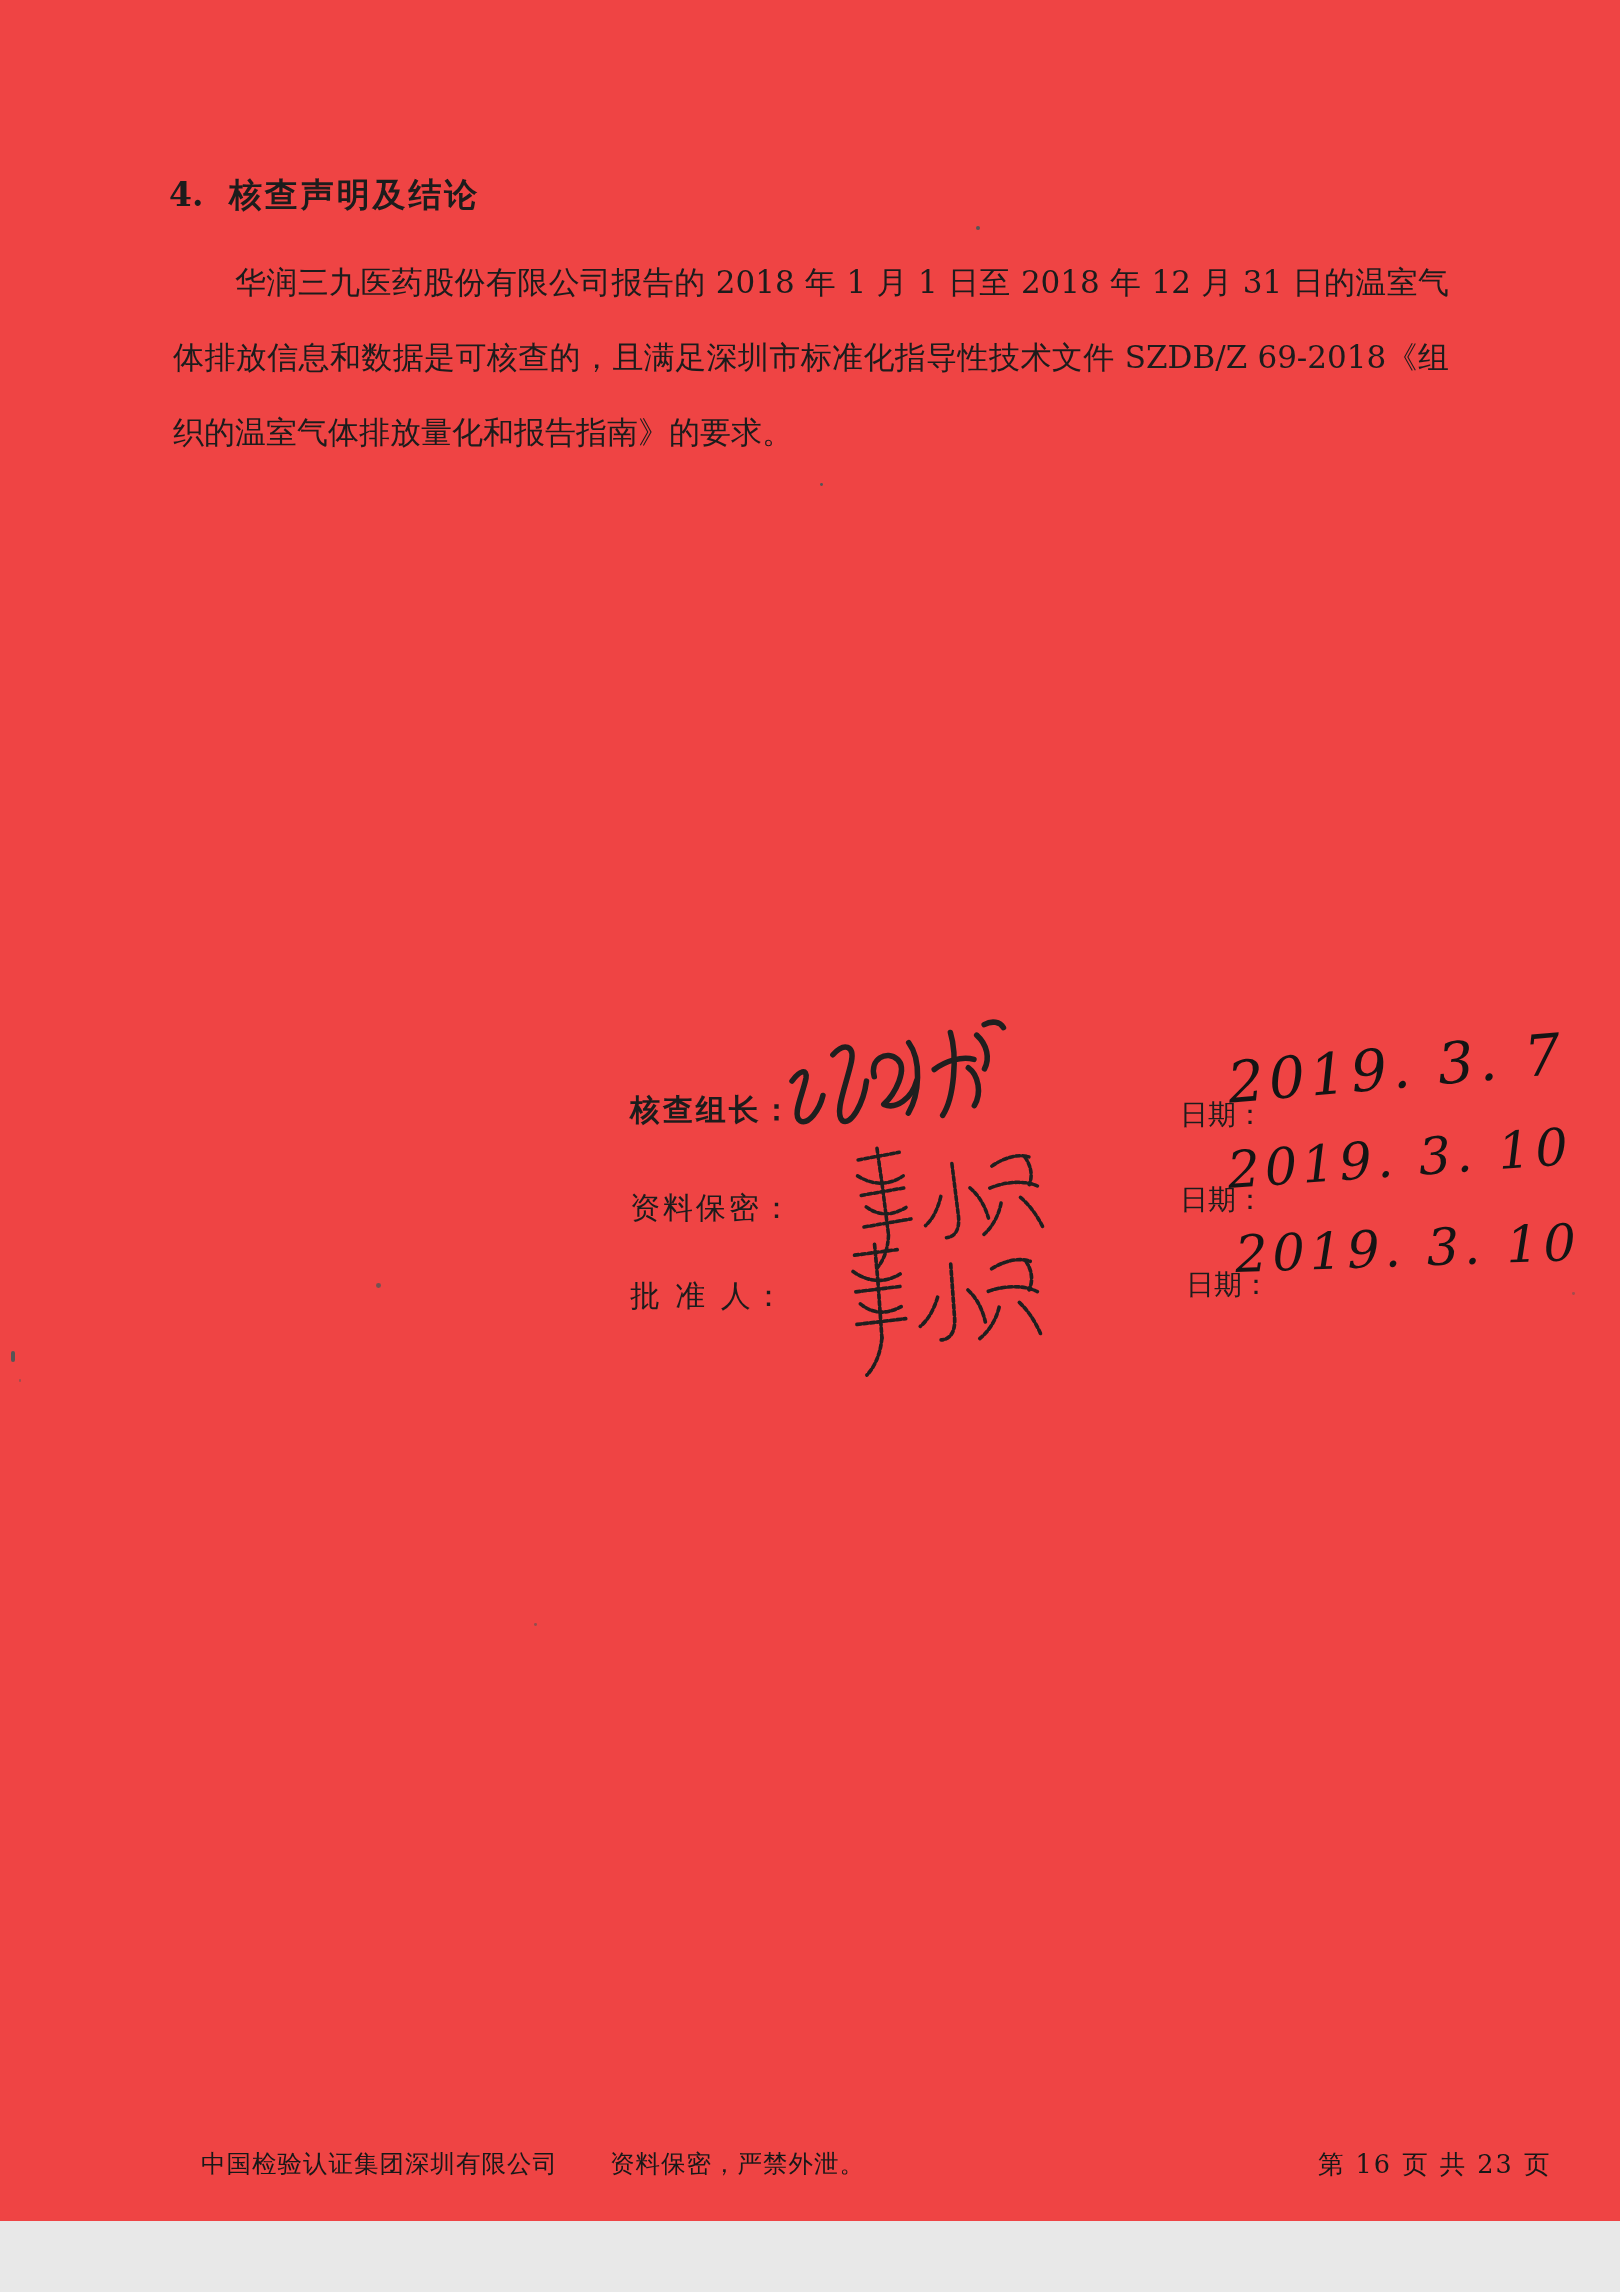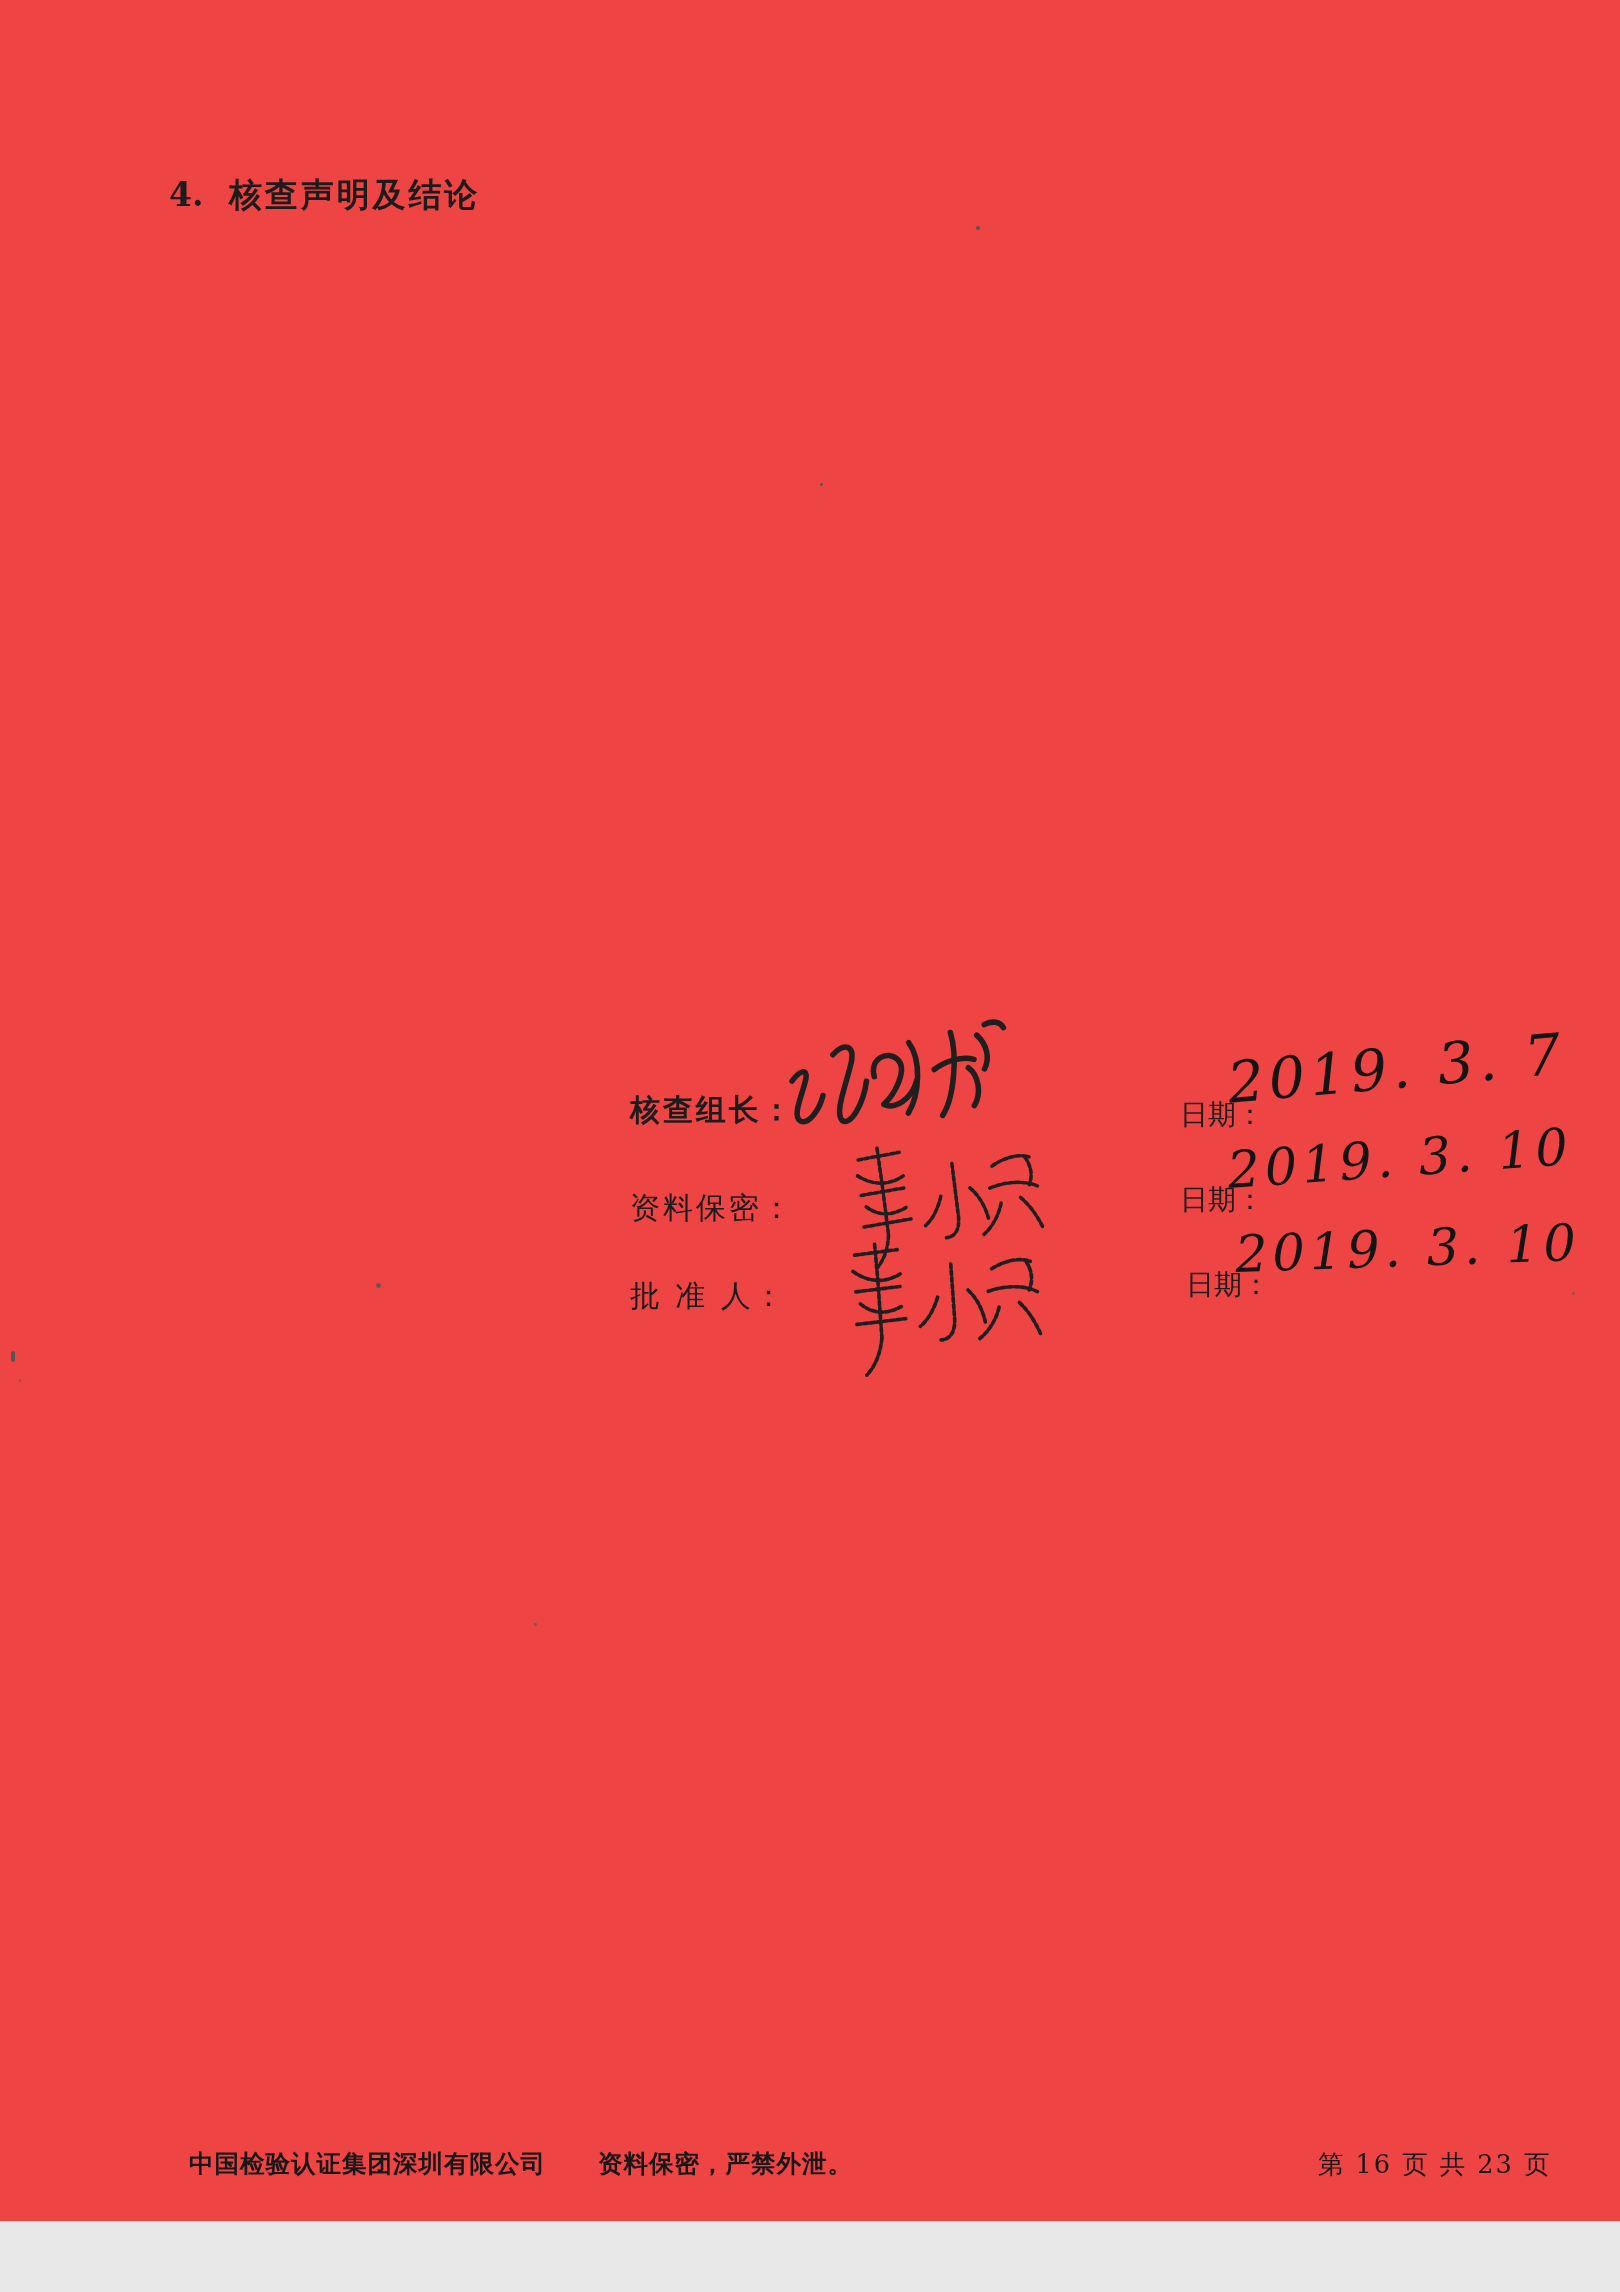--- a/index.html
+++ b/index.html
@@ -56,22 +56,22 @@
   .hw2{font-size:51px;transform:rotate(-4deg);}
   .hw3{font-size:51px;transform:rotate(-2deg);}
   .sig-svg{position:absolute;}
   .sig-svg path{fill:none;stroke:#1f1f1f;stroke-linecap:round;stroke-linejoin:round;}
   .marker path{stroke-width:5.5;}
   .drybrush path{stroke-width:3.6;stroke-dasharray:4 2.6;}
   
   .footer-company,.footer-conf{
     position:absolute;top:2147px;
     font-family:"Liberation Sans","DejaVu Sans",sans-serif;
-    font-weight:700;font-size:24.5px;letter-spacing:1px;
-    color:#181818;white-space:nowrap;
+    font-weight:400;font-size:24.5px;letter-spacing:1px;
+    color:#181818;white-space:nowrap;margin-left:12px;
   }
   .footer-company{left:189px;}
   .footer-conf{left:598px;}
   .footer-page{
     position:absolute;top:2147px;left:1318px;
     font-size:25.5px;letter-spacing:2px;
     color:#181818;white-space:nowrap;
   }
   
   .artifact{position:absolute;background:#555;border-radius:50%;}
@@ -79,20 +79,21 @@
 </head>
 <body>
 
 <div class="page">
 
   <div class="heading">
     <span class="num">4.</span><span>核查声明及结论</span>
   </div>
 
   <div class="body-col">
+    <p>华润三九医药股份有限公司报告的 2018 年 1 月 1 日至 2018 年 12 月 31 日的温室气体排放信息和数据是可核查的，且满足深圳市标准化指导性技术文件 SZDB/Z 69-2018《组织的温室气体排放量化和报告指南》的要求。</p>
   </div>
 
   <div class="sig-label" style="left:630px;top:1090px;font-weight:bold;">核查组长：</div>
   <svg class="sig-svg marker" style="left:782px;top:1012px;transform:rotate(-3deg);" width="231" height="133" viewBox="0 0 230 130" aria-hidden="true">
     <path d="M10,62 C18,52 26,50 24,60 C20,76 8,96 16,102 C24,107 36,92 40,78"></path>
     <path d="M52,38 C64,26 74,30 70,46 C64,68 50,96 58,104 C66,110 80,88 84,66"></path>
     <path d="M92,62 C88,44 106,36 116,46 C126,56 112,80 100,90 C112,96 128,86 134,68"></path>
     <path d="M128,30 C140,48 136,82 124,100"></path>
     <path d="M152,58 C164,50 180,46 192,50"></path>
     <path d="M170,22 C176,46 170,88 158,104"></path>

